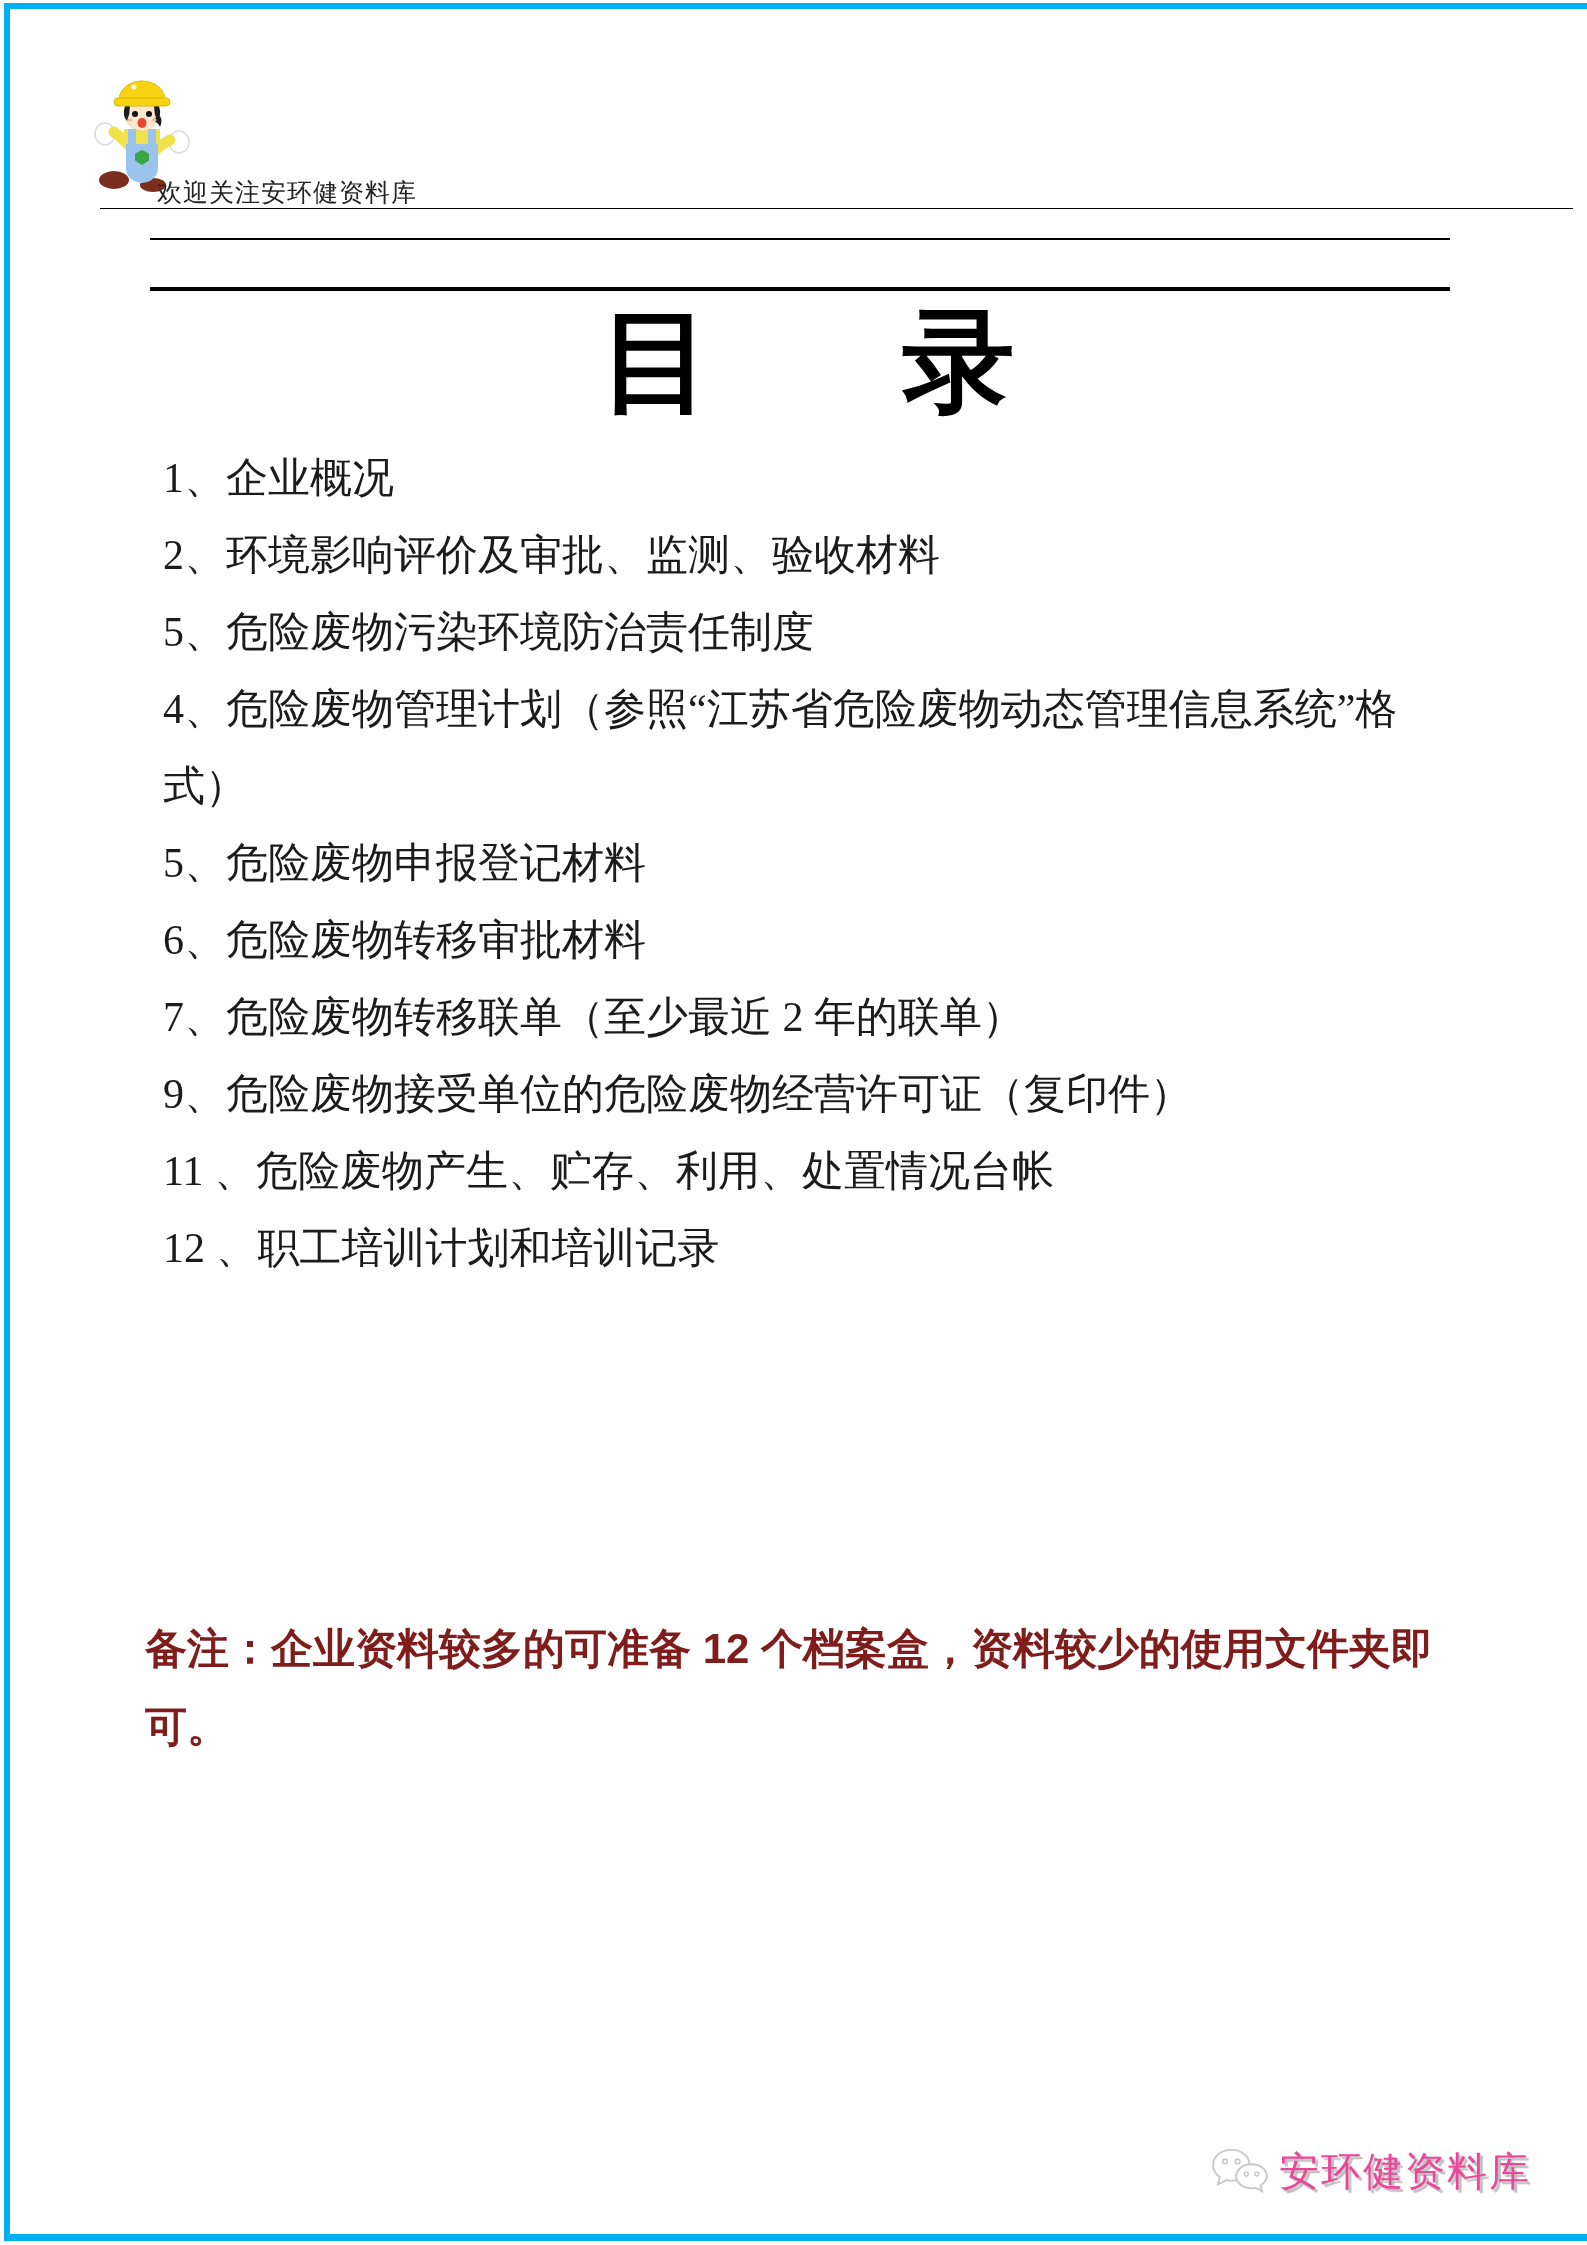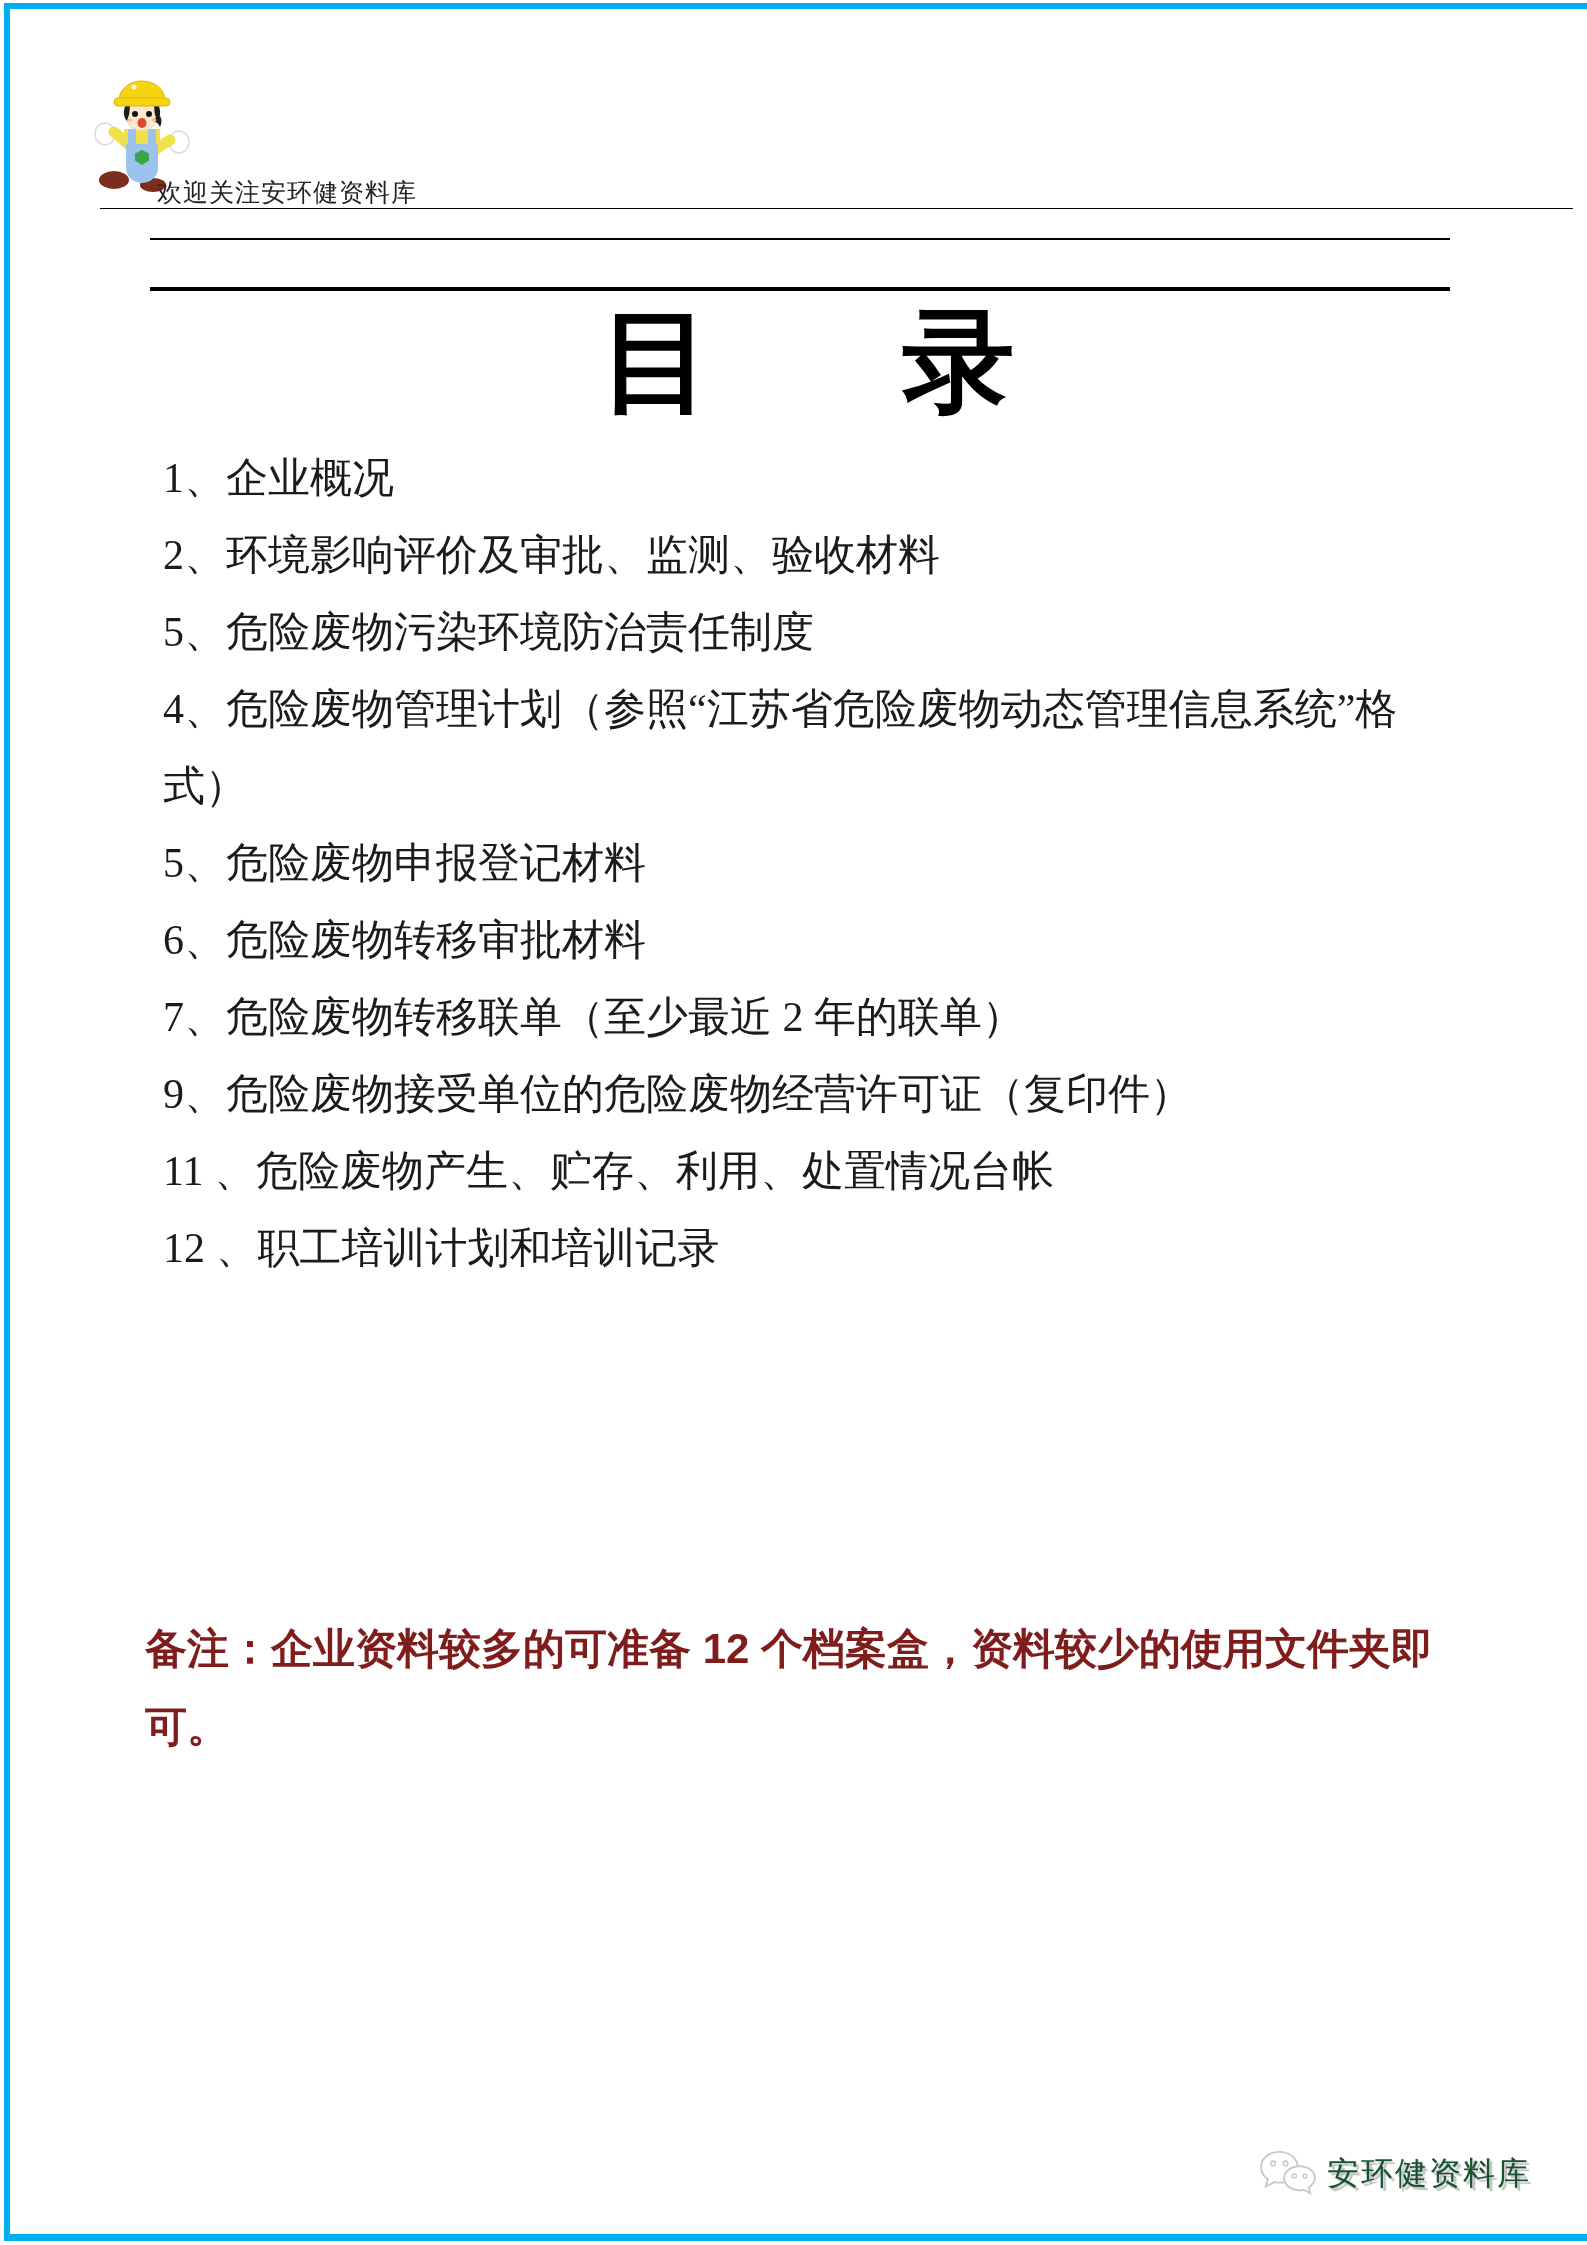--- a/index.html
+++ b/index.html
@@ -50,22 +50,22 @@
     font-family:"Liberation Sans","DejaVu Sans",sans-serif;
     color:#7f1d1d;
     word-break:break-all;
   }
   .watermark{
     position:absolute;right:84px;bottom:46px;
     display:flex;align-items:center;gap:10px;
   }
   .watermark .wm-text{
     font-family:"Liberation Sans","DejaVu Sans",sans-serif;
-    font-size:32px;letter-spacing:2px;
-    color:#14532d;
+    font-size:40px;letter-spacing:2px;
+    color:#ec4899;
     text-shadow:3px 3px 1px #bfbfbf, 1px 1px 0 #d9d9d9;
   }
 </style>
 </head>
 <body>
 
 <div id="page">
 
   <div class="frame" style="border-color:#00b0f0;"></div>
 

